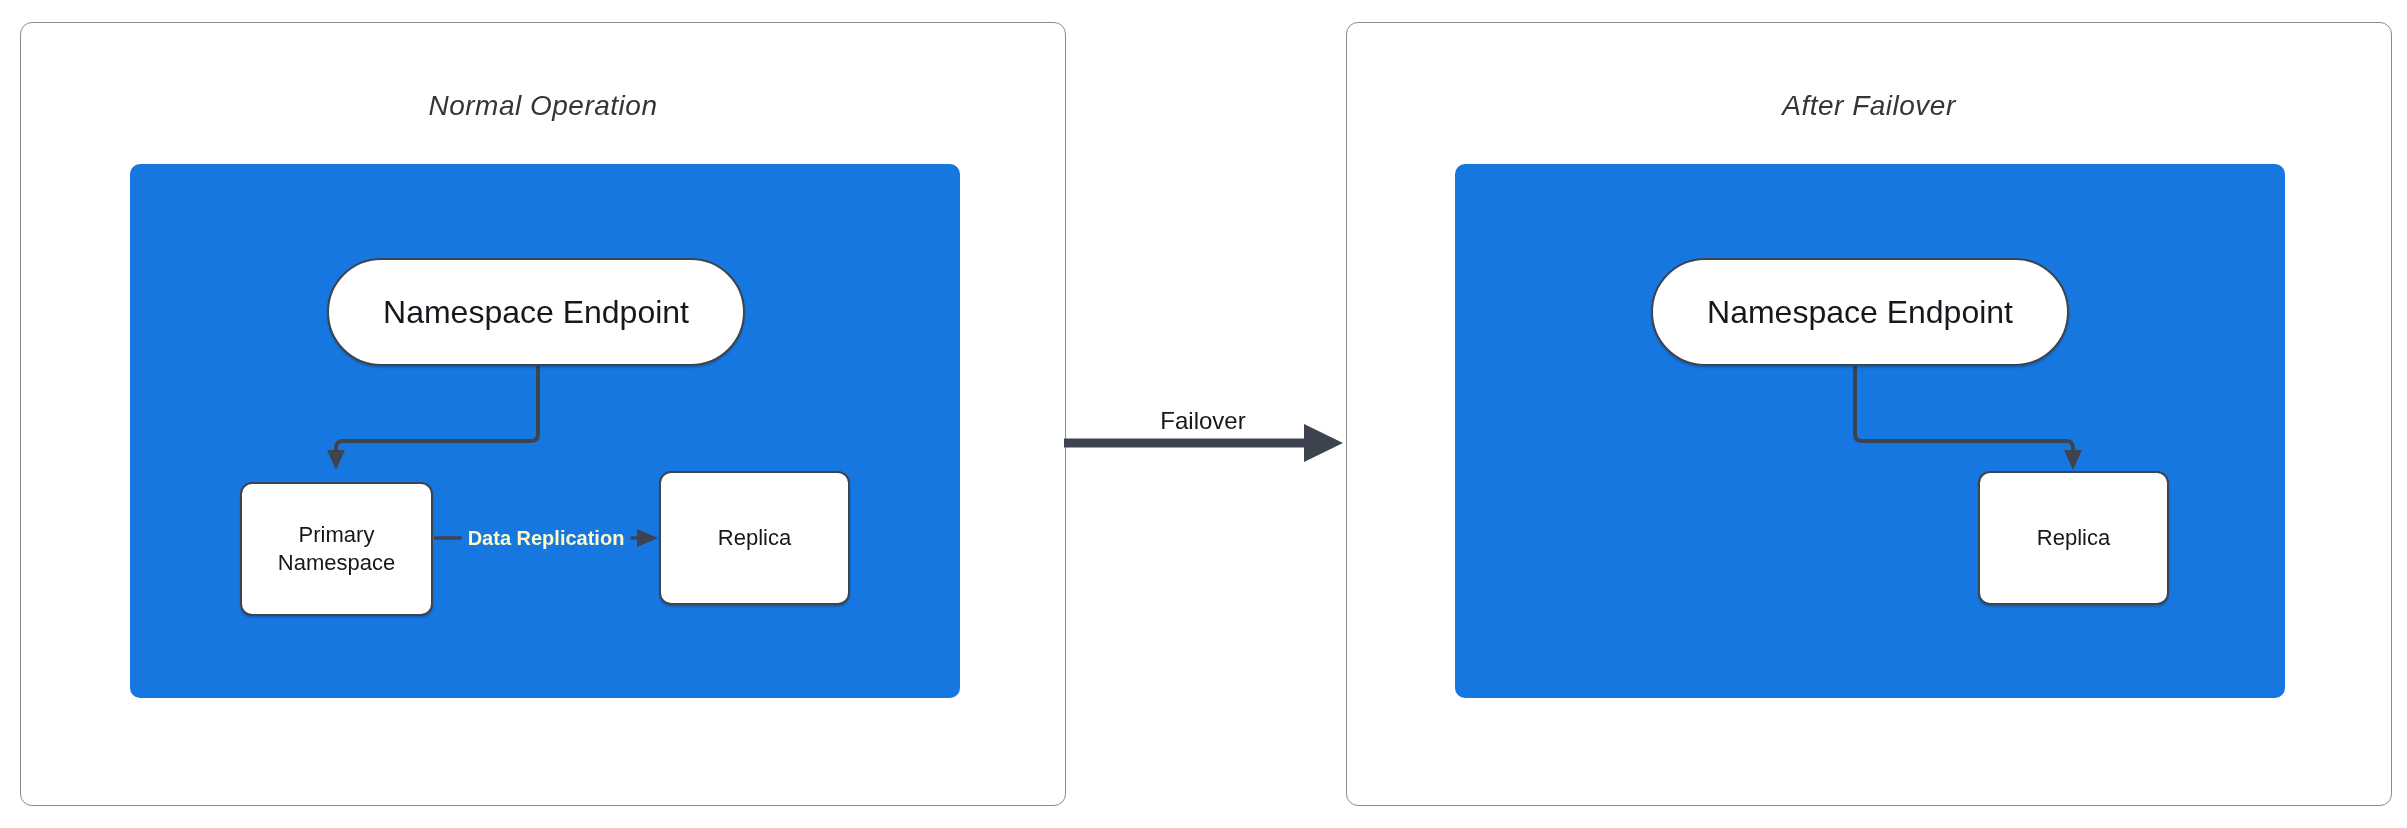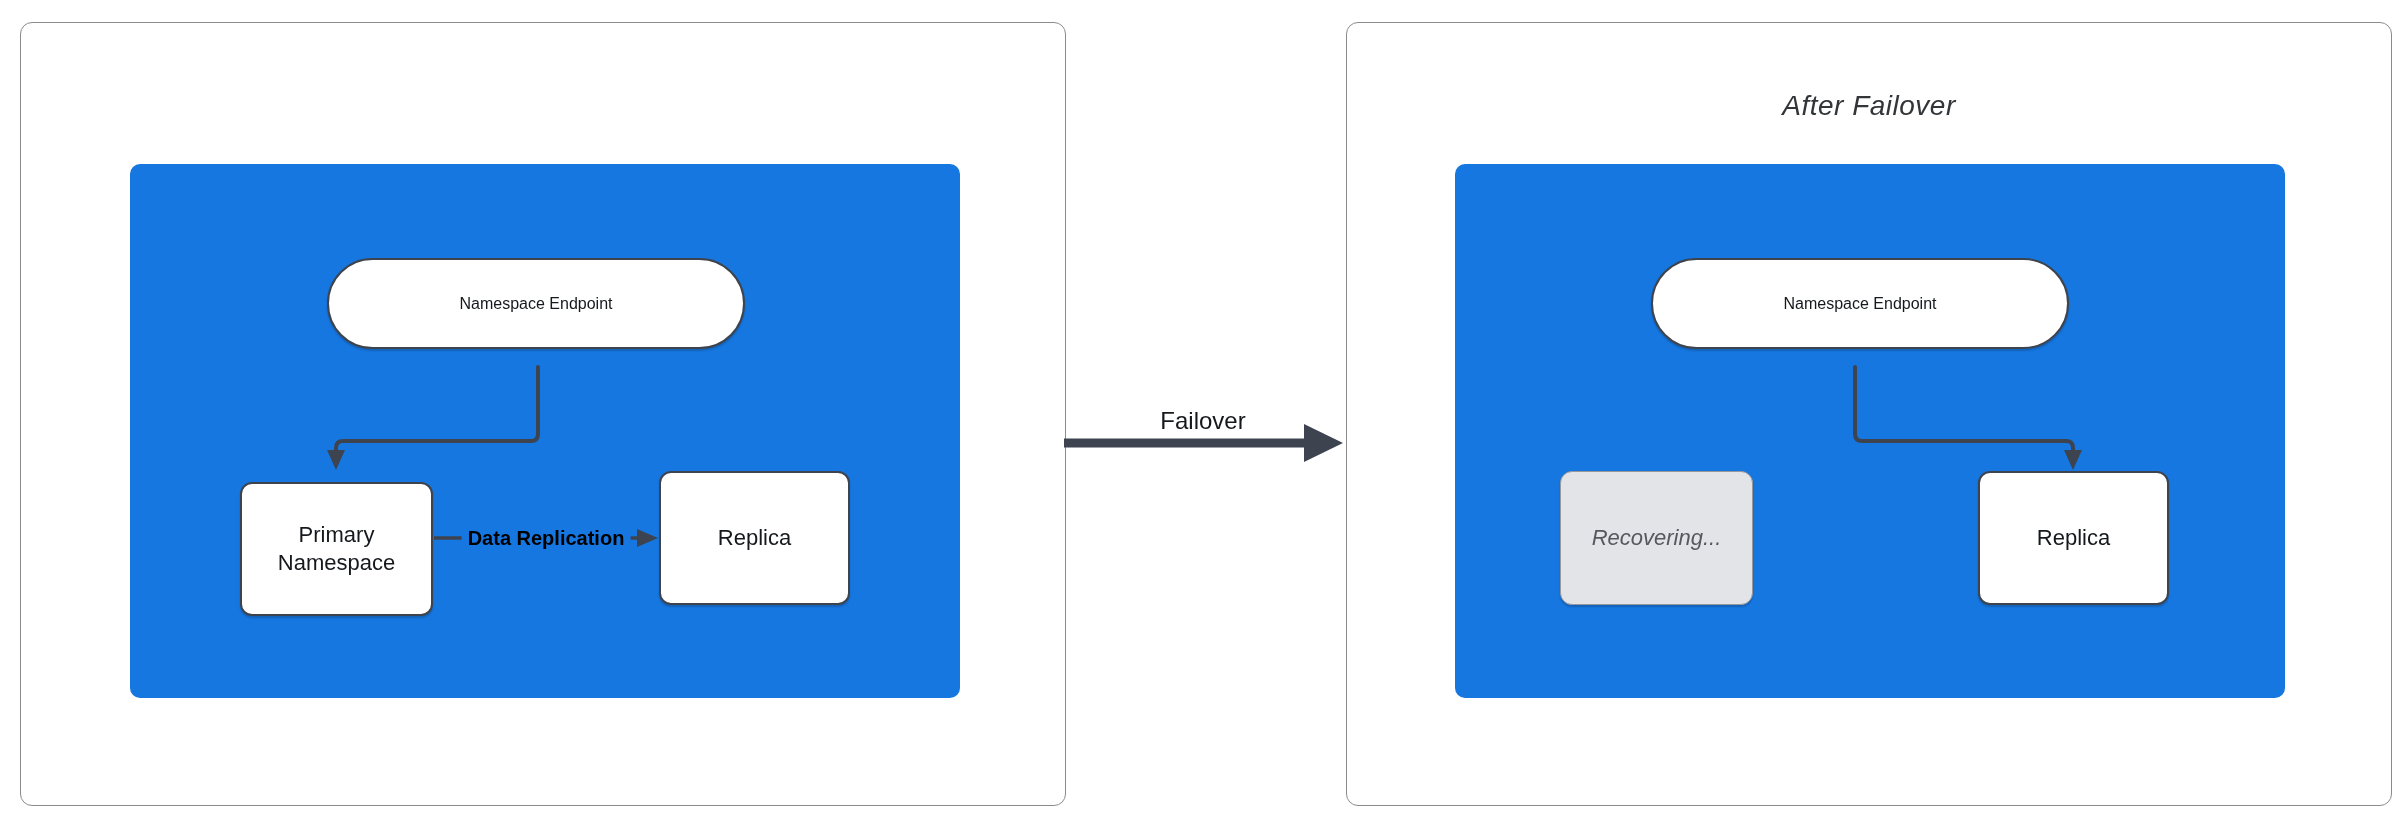--- a/index.html
+++ b/index.html
@@ -52,29 +52,29 @@
     border-radius: 10px;
   }
   #cluster-left  { left: 130px; }
   #cluster-right { left: 1455px; }
 
   
   .pill {
     position: absolute;
     top: 258px;
     width: 418px;
-    height: 91px;
+    height: 108px;
     background: #ffffff;
     border: 2.5px solid var(--node-border, #3e444e);
     border-radius: 60px;
     box-sizing: border-box;
     display: flex;
     align-items: center;
     justify-content: center;
-    font-size: 16px;
+    font-size: 32px;
     color: var(--text-dark, #15181c);
     box-shadow: 0 2px 2px rgba(0,0,0,0.18);
   }
   #pill-left  { left: 327px; }
   #pill-right { left: 1651px; }
 
   
   .node {
     position: absolute;
     top: 471px;
@@ -112,21 +112,21 @@
     pointer-events: none;
   }
 
   
   .edge-label-replication {
     position: absolute;
     left: 546px;
     top: 538px;
     transform: translate(-50%, -50%);
     background: var(--accent-blue, #1677e0);
-    color: #000000;
+    color: #fef9c3;
     font-size: 20px;
     font-weight: 700;
     padding: 3px 6px;
     white-space: nowrap;
   }
   .edge-label-failover {
     position: absolute;
     left: 1203px;
     top: 413px;
     transform: translate(-50%, -50%);
@@ -139,20 +139,21 @@
   }
 </style>
 </head>
 <body>
 
 <div class="canvas">
 
   <div class="panel" id="panel-left"></div>
   <div class="panel" id="panel-right"></div>
 
+  <div class="panel-title" id="title-left">Normal Operation</div>
   <div class="panel-title" id="title-right">After Failover</div>
 
   <div class="cluster" id="cluster-left"></div>
   <div class="cluster" id="cluster-right"></div>
 
   <svg class="arrows" width="2407" height="828" viewBox="0 0 2407 828">
 
     <g stroke="#3d4450" fill="none" stroke-width="4" stroke-linecap="round">
       <path d="M538,367 L538,434 Q538,441 531,441 L343,441 Q336,441 336,448 L336,452"></path>
     </g>
@@ -168,19 +169,18 @@
       <path d="M1855,367 L1855,434 Q1855,441 1862,441 L2066,441 Q2073,441 2073,448 L2073,452"></path>
     </g>
     <polygon points="2073,470 2064,450 2082,450" fill="#3d4450"></polygon>
   </svg>
 
   <div class="pill" id="pill-left">Namespace Endpoint</div>
   <div class="pill" id="pill-right">Namespace Endpoint</div>
 
   <div class="node" id="node-primary">Primary Namespace</div>
   <div class="node" id="node-replica-left">Replica</div>
-  <div class="node" id="node-recovering">Recovering...</div>
   <div class="node" id="node-replica-right">Replica</div>
 
   <div class="edge-label-replication">Data Replication</div>
   <div class="edge-label-failover">Failover</div>
 
 </div>
 
 </body></html>

